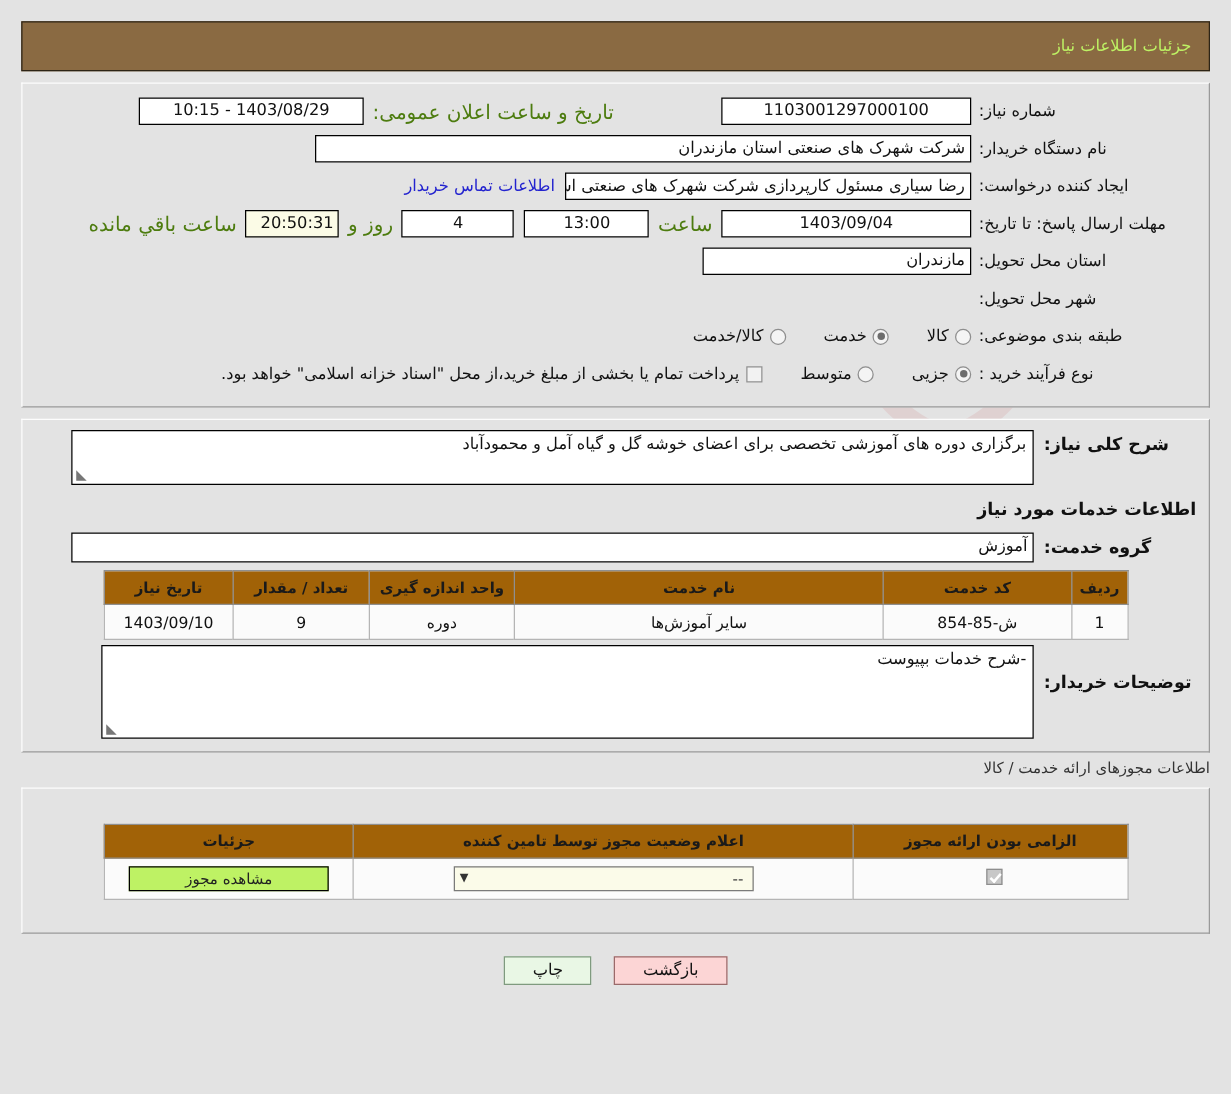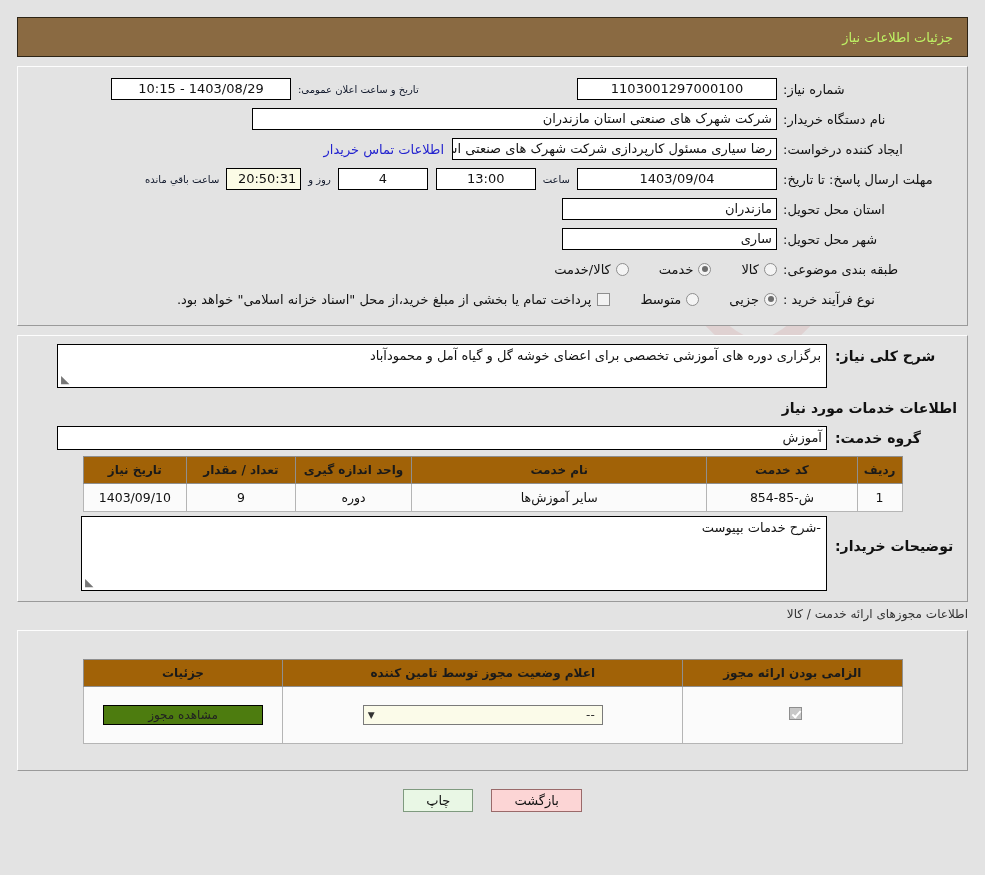--- a/index.html
+++ b/index.html
@@ -83,21 +83,21 @@
   .fld.yellow { background: #fbfbe6; }
   .w200 { width: 200px; }
   .w215 { width: 215px; }
   .w180 { width: 180px; }
   .w325 { width: 325px; }
   .w525 { width: 525px; }
   .w100 { width: 100px; }
   .w90  { width: 90px; }
   .w75  { width: 75px; padding-left: 21px; }
   .gap { width: 8px; flex: 0 0 8px; }
-  .inline-lbl { font-size: 10px; color: #0f172a; padding: 0 7px; white-space: nowrap; }
+  .inline-lbl { font-size: 16px; color: #4d7c0f; padding: 0 7px; white-space: nowrap; }
   .link {
     color: #2323cf; font-size: 13px; padding: 0 8px; cursor: pointer;
     white-space: nowrap;
   }
 
   
   .radio-group { display: flex; align-items: center; gap: 0px; }
   .radio-item { display: flex; align-items: center; margin-left: 30px; white-space: nowrap; text-align: right; }
   .radio {
     width: 13px; height: 13px; border-radius: 50%;
@@ -177,23 +177,23 @@
     height: 20px; line-height: 18px;
     font-size: 12px; color: #333;
     padding: 0 4px;
     width: 240px; margin: 0 auto;
     display: flex; align-items: center; justify-content: space-between;
     flex-direction: row-reverse;
   }
   .sel-box .cv { flex: 1; text-align: right; padding-right: 3px; }
   .sel-box .arr { font-size: 9px; color: #333; }
   .btn-cell {
-    border: 1px solid #000; background: #4d7c0f;
+    border: 1px solid #000; background: #bef264;
     font-size: 12px; color: #222; padding: 2px 8px;
-    width: 160px; margin: 12px auto; text-align: center;
+    width: 160px; margin: 0 auto; text-align: center;
     cursor: pointer;
   }
 
   
   .footer { display: flex; justify-content: center; gap: 18px; margin-top: 18px; }
   .fbtn {
     border: 1px solid #6e6e6e;
     font-size: 13px; padding: 3px 22px;
     cursor: pointer; color: #111;
   }
@@ -253,21 +253,20 @@
       <div class="inline-lbl">ساعت باقي مانده</div>
     </div>
 
     <div class="row">
       <div class="lbl">استان محل تحویل:</div>
       <div class="fld w215">مازندران</div>
     </div>
 
     <div class="row">
       <div class="lbl">شهر محل تحویل:</div>
-      <div class="fld w215">ساری</div>
     </div>
 
     <div class="row">
       <div class="lbl">طبقه بندی موضوعی:</div>
       <div class="radio-group">
         <div class="radio-item">
           <span class="radio"></span>
           <span class="rl">کالا</span>
         </div>
         <div class="radio-item">

